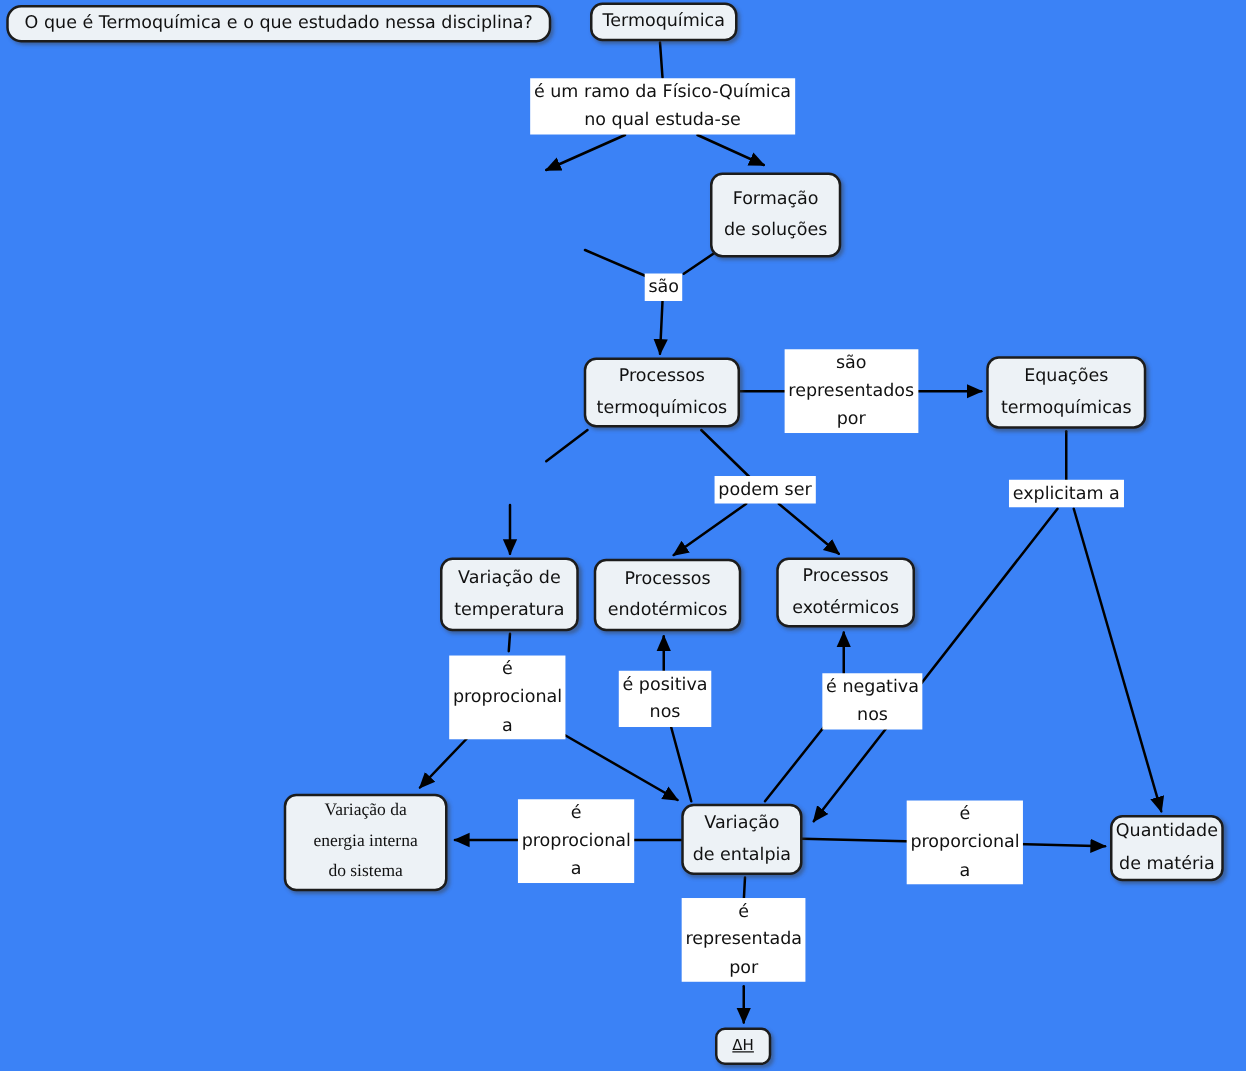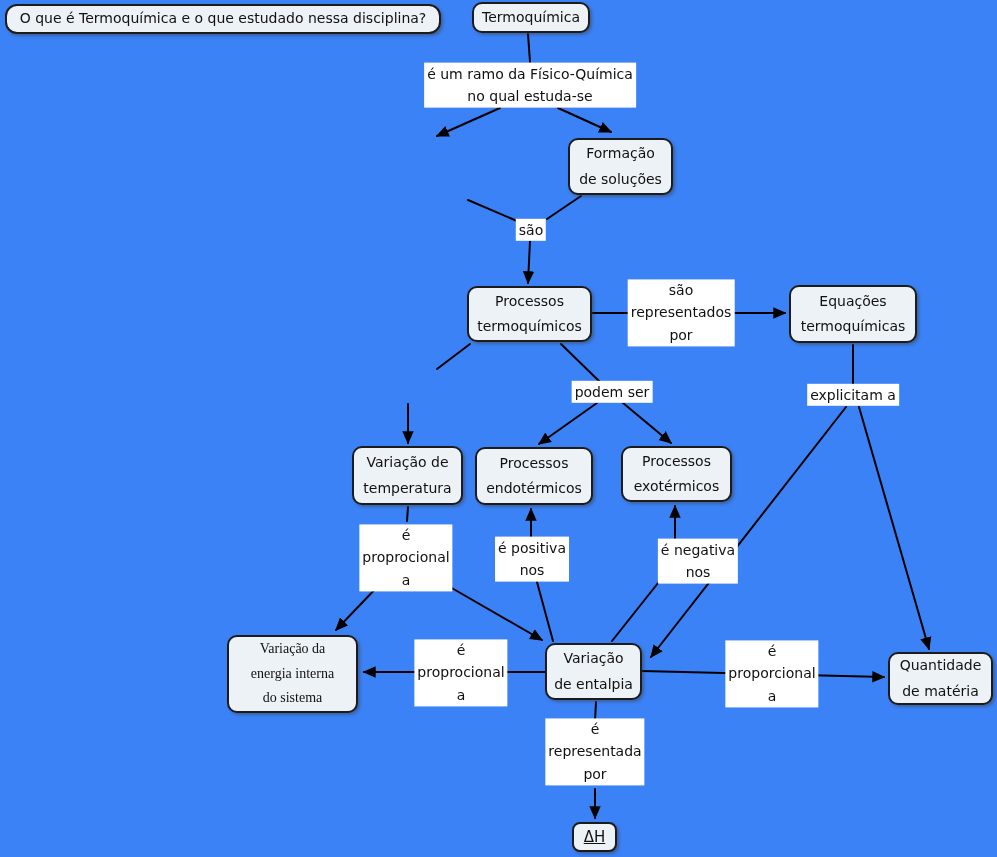--- a/index.html
+++ b/index.html
@@ -82,40 +82,40 @@
     <line x1="380" y1="584" x2="336" y2="630" marker-end="url(#arrowhead)"></line>
     <line x1="450" y1="587" x2="542" y2="640" marker-end="url(#arrowhead)"></line>
     <line x1="545" y1="672" x2="364" y2="672" marker-end="url(#arrowhead)"></line>
     <line x1="642" y1="671" x2="884" y2="677" marker-end="url(#arrowhead)"></line>
     <line x1="596" y1="702" x2="595" y2="721"></line>
     <line x1="595" y1="789" x2="595" y2="818" marker-end="url(#arrowhead)"></line>
   </svg>
 
   <div class="node" style="left:5px; top:4px; width:436px; height:30px; border-radius:12px;">O que é Termoquímica e o que estudado nessa disciplina?</div>
   <div class="node" style="left:472px; top:2px; width:118px; height:31px;">Termoquímica</div>
-  <div class="node" style="left:568px; top:138px; width:105px; height:57px;">Formação
+  <div class="node" style="left:568px; top:138px; width:105px; height:68px;">Formação
 de soluções</div>
   <div class="node" style="left:467px; top:286px; width:125px; height:56px;">Processos
 termoquímicos</div>
   <div class="node" style="left:352px; top:446px; width:111px; height:59px;">Variação de
 temperatura</div>
   <div class="node" style="left:789px; top:285px; width:128px; height:58px;">Equações
 termoquímicas</div>
   <div class="node" style="left:475px; top:447px; width:118px; height:58px;">Processos
 endotérmicos</div>
   <div class="node" style="left:621px; top:446px; width:111px; height:56px;">Processos
 exotérmicos</div>
   <div class="node" style="left:227px; top:635px; width:131px; height:78px; line-height:1.75;font-family:Liberation Serif, serif;">Variação da
 energia interna
 do sistema</div>
   <div class="node" style="left:545px; top:643px; width:97px; height:57px;">Variação
 de entalpia</div>
-  <div class="node" style="left:888px; top:652px; width:105px; height:53px;">Quantidade
+  <div class="node" style="left:888px; top:652px; width:91px; height:53px;">Quantidade
 de matéria</div>
-  <div class="node small" style="left:572px; top:822px; width:45px; height:30px; font-size:15px;text-decoration:underline;">ΔH</div>
+  <div class="node small" style="left:572px; top:822px; width:45px; height:30px; font-size:12px;text-decoration:underline;">ΔH</div>
 
   <div class="link-label" style="left:530px; top:85px;">é um ramo da Físico-Química
 no qual estuda-se</div>
   <div class="link-label" style="left:531px; top:230px;">são</div>
   <div class="link-label" style="left:681px; top:313px;">são
 representados
 por</div>
   <div class="link-label" style="left:853px; top:395px;">explicitam a</div>
   <div class="link-label" style="left:612px; top:392px;">podem ser</div>
   <div class="link-label" style="left:406px; top:558px;">é

